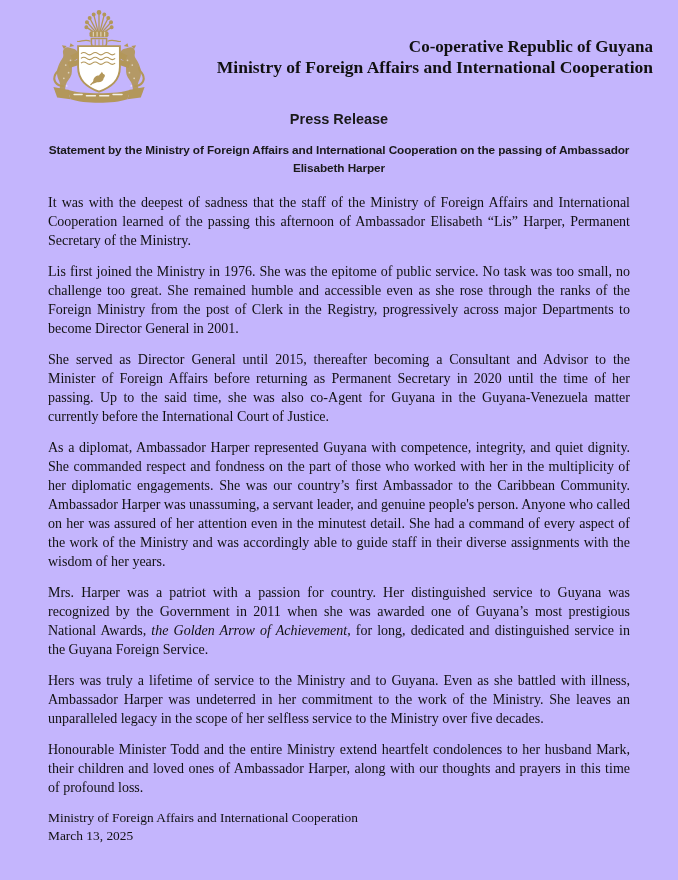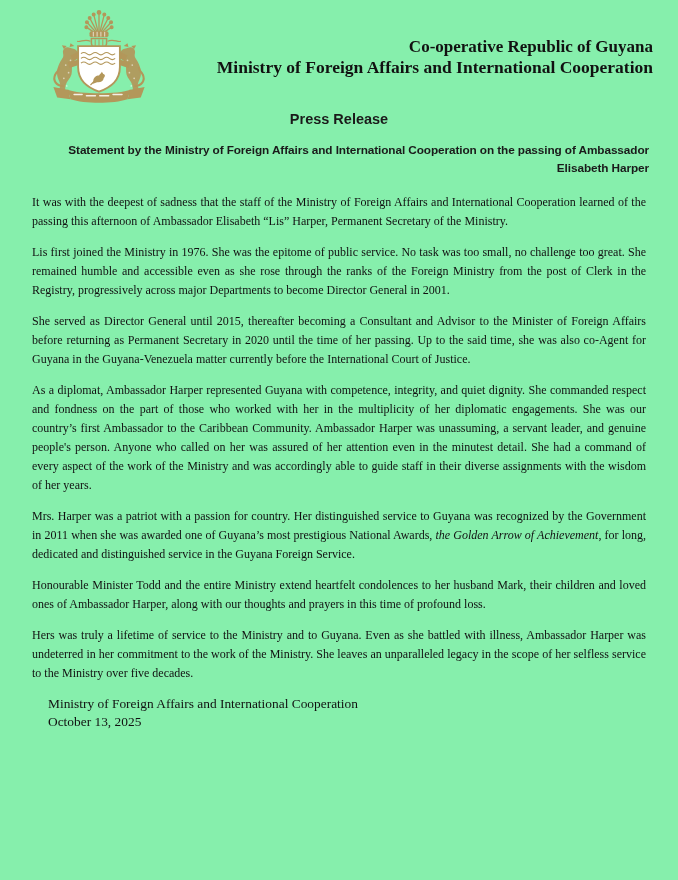--- a/index.html
+++ b/index.html
@@ -1,20 +1,20 @@
 <!DOCTYPE html>
 <html style="--gold: #b3975a;"><head>
 <meta charset="utf-8">
 <style>
   html, body { margin:0; padding:0; background:#ffffff; }
   .page {
     position: relative;
     width: 678px;
     height: 880px;
-    background: #86efac;
+    background: #c4b5fd;
     font-family: "Liberation Serif", serif;
     color: #111;
     overflow: hidden;
   }
 
   
   .letterhead { position:absolute; top:0; left:0; right:0; height:112px; }
   .crest { position:absolute; left:42px; top:6px; width:114px; height:102px; }
   .crest svg { width:100%; height:100%; display:block; }
   .letterhead-text { position:absolute; right:25px; top:36px; text-align:right; }
@@ -29,33 +29,33 @@
     text-align:center;
     font-family:"Liberation Sans", sans-serif;
     font-weight:bold;
     font-size:14.5px;
     line-height:1.1;
     color:#1a1a1a;
   }
   .statement-title {
     margin:14px auto 0;
     max-width:620px;
-    text-align:right;
+    text-align:center;
     font-family:"Liberation Sans", sans-serif;
     font-weight:bold;
     font-size:11.8px;
     line-height:1.5;
     letter-spacing:-0.1px;
     color:#1a1a1a;
   }
 
   
   .body-text {
-    margin:16px 32px 0;
-    font-size:12px;
+    margin:16px 48px 0;
+    font-size:14px;
     line-height:19px;
     text-align:justify;
   }
   .body-text p { margin:0 0 12px; }
   .body-text em { font-style:italic; }
 
   .signoff {
     margin:0 48px;
     font-size:13.4px;
     line-height:18px;
@@ -161,23 +161,23 @@
   <main>
     <h1 class="press-title">Press Release</h1>
     <h2 class="statement-title">Statement by the Ministry of Foreign Affairs and International Cooperation on the passing of Ambassador Elisabeth Harper</h2>
 
     <div class="body-text">
       <p>It was with the deepest of sadness that the staff of the Ministry of Foreign Affairs and International Cooperation learned of the passing this afternoon of Ambassador Elisabeth “Lis” Harper, Permanent Secretary of the Ministry.</p>
       <p>Lis first joined the Ministry in 1976. She was the epitome of public service. No task was too small, no challenge too great. She remained humble and accessible even as she rose through the ranks of the Foreign Ministry from the post of Clerk in the Registry, progressively across major Departments to become Director General in 2001.</p>
       <p>She served as Director General until 2015, thereafter becoming a Consultant and Advisor to the Minister of Foreign Affairs before returning as Permanent Secretary in 2020 until the time of her passing. Up to the said time, she was also co-Agent for Guyana in the Guyana-Venezuela matter currently before the International Court of Justice.</p>
       <p>As a diplomat, Ambassador Harper represented Guyana with competence, integrity, and quiet dignity. She commanded respect and fondness on the part of those who worked with her in the multiplicity of her diplomatic engagements. She was our country’s first Ambassador to the Caribbean Community. Ambassador Harper was unassuming, a servant leader, and genuine people's person. Anyone who called on her was assured of her attention even in the minutest detail. She had a command of every aspect of the work of the Ministry and was accordingly able to guide staff in their diverse assignments with the wisdom of her years.</p>
       <p><span>Mrs. Harper was a patriot with a passion for country. Her distinguished service to Guyana was recognized by the Government in 2011 when she was awarded one of Guyana’s most prestigious National Awards, </span><em>the Golden Arrow of Achievement</em><span>, for long, dedicated and distinguished service in the Guyana Foreign Service.</span></p>
+      <p>Hers was truly a lifetime of service to the Ministry and to Guyana. Even as she battled with illness, Ambassador Harper was undeterred in her commitment to the work of the Ministry. She leaves an unparalleled legacy in the scope of her selfless service to the Ministry over five decades.</p>
       <p>Honourable Minister Todd and the entire Ministry extend heartfelt condolences to her husband Mark, their children and loved ones of Ambassador Harper, along with our thoughts and prayers in this time of profound loss.</p>
-      <p>Hers was truly a lifetime of service to the Ministry and to Guyana. Even as she battled with illness, Ambassador Harper was undeterred in her commitment to the work of the Ministry. She leaves an unparalleled legacy in the scope of her selfless service to the Ministry over five decades.</p>
     </div>
 
     <div class="signoff">
       <div>Ministry of Foreign Affairs and International Cooperation</div>
-      <div>October 13, 2025</div>
+      <div>March 13, 2025</div>
     </div>
   </main>
 
 </div>
 
 </body></html>

